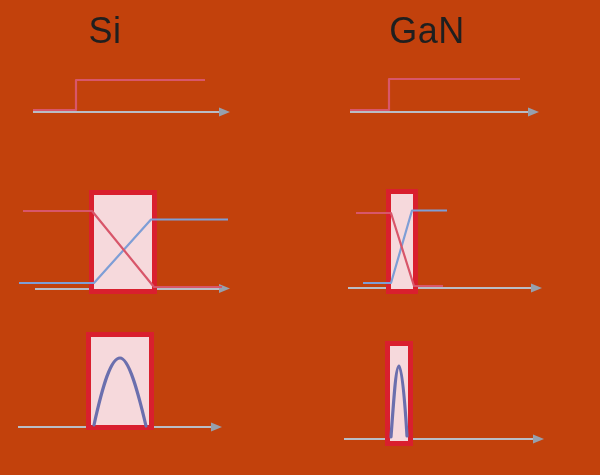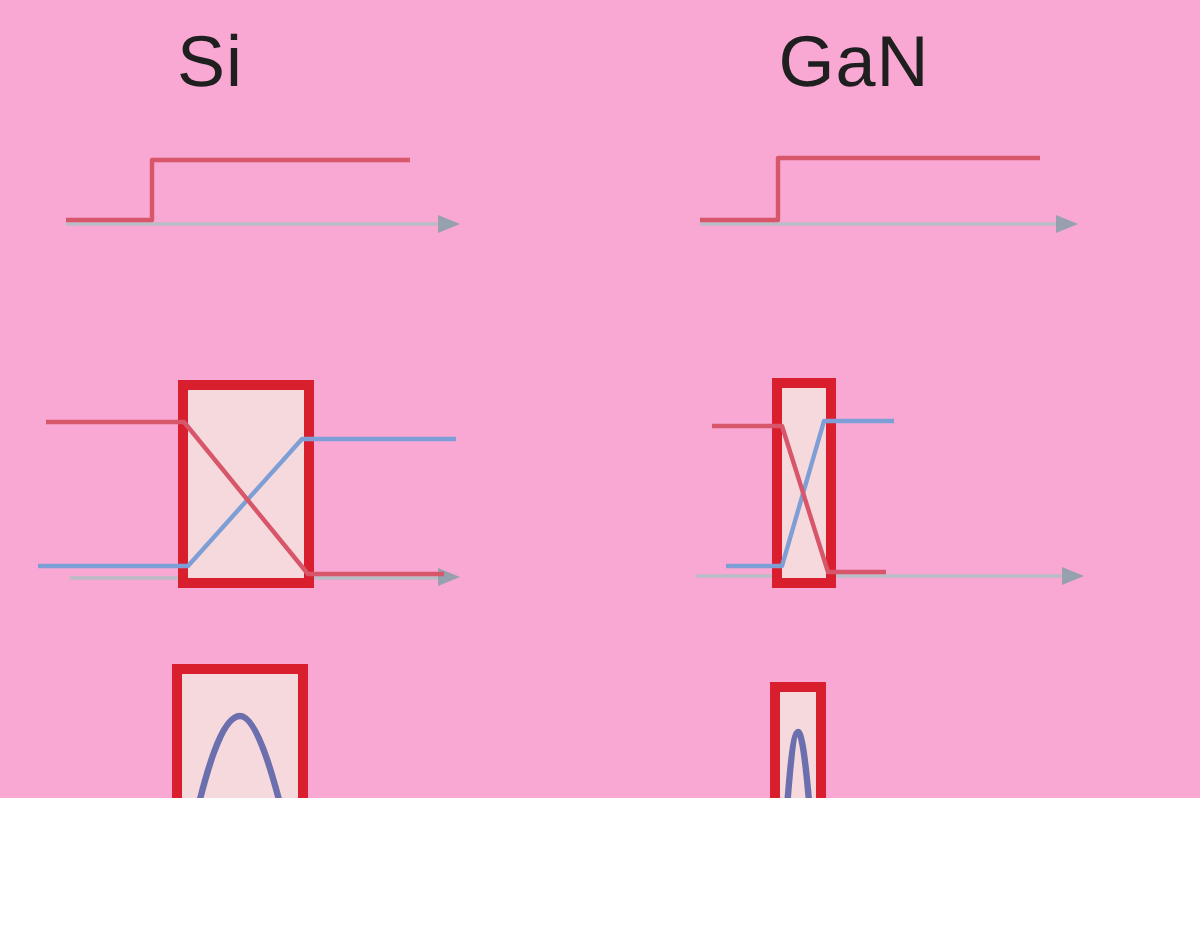--- a/index.html
+++ b/index.html
@@ -4,22 +4,22 @@
 <style>
   html, body {
     margin: 0;
     padding: 0;
     background: #ffffff;
     font-family: "Liberation Sans", sans-serif;
   }
   .canvas-wrap {
     position: relative;
     width: 600px;
-    height: 399px;
-    background: #f9a8d4;
+    height: 475px;
+    background: #c2410c;
     overflow: hidden;
   }
   svg { display: block; }
   .col-title {
     font-family: "Liberation Sans", sans-serif;
     font-size: 36px;
     font-weight: 400;
     letter-spacing: 0.5px;
   }
   .sig { fill: none; stroke-width: 2.2; stroke-linejoin: round; stroke-linecap: butt; }

